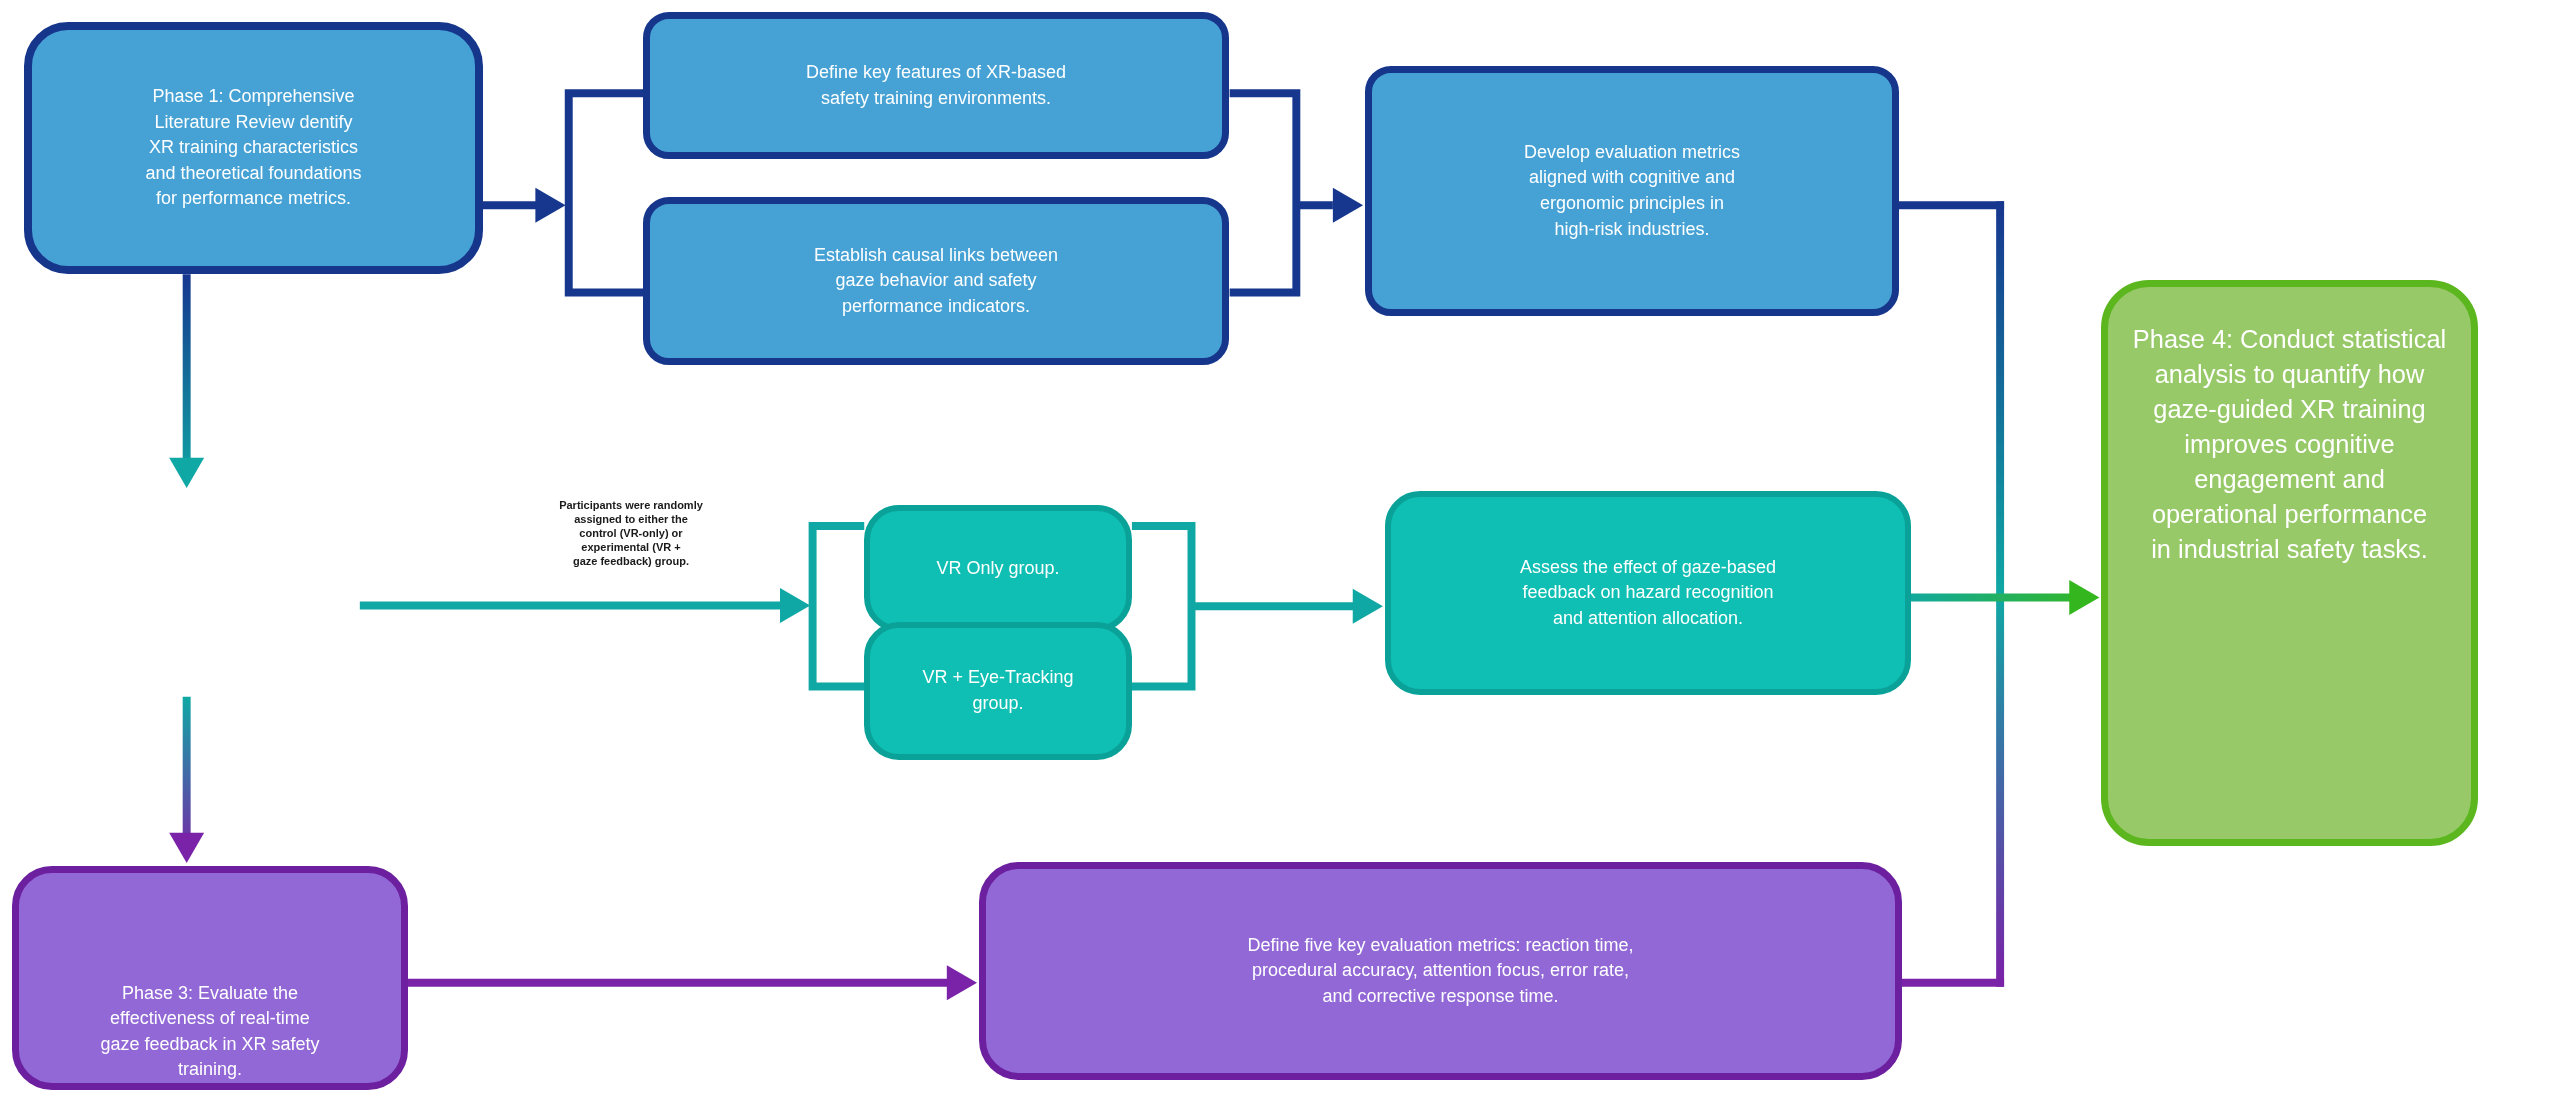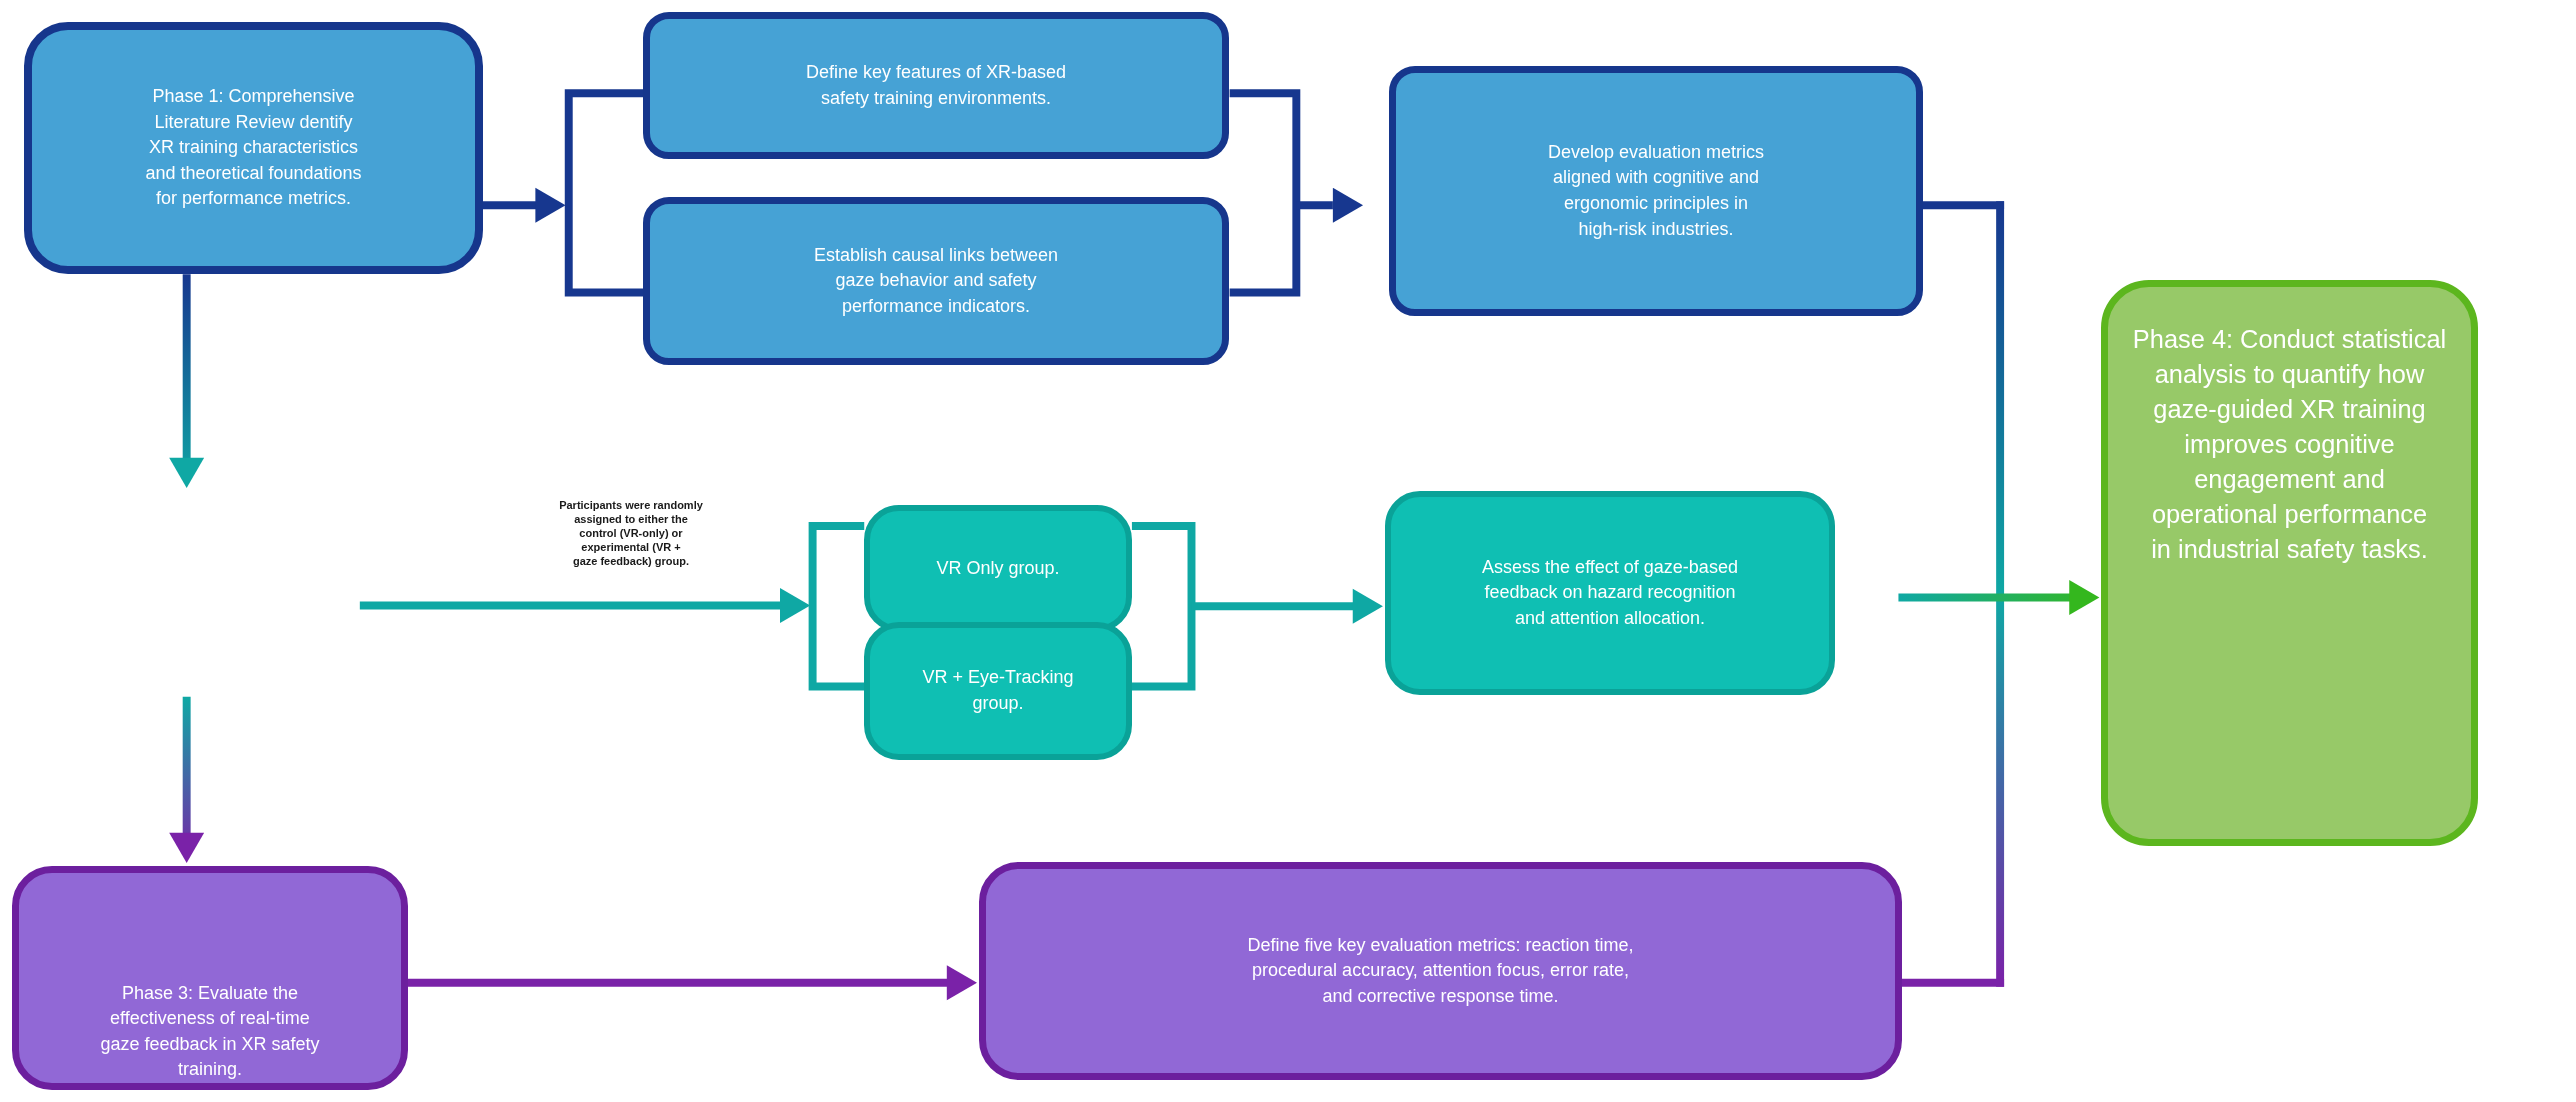--- a/index.html
+++ b/index.html
@@ -31,25 +31,25 @@
   
   .teal{background:#0FBFB3;border:6.4px solid #0AA298;border-radius:35px;}
   
   .purple{background:#9168D6;border:7.1px solid #6C1F9E;border-radius:40px;}
   
   .green{background:#97C968;border:7.1px solid #5CB61E;border-radius:48px;}
 
   #phase1{left:24px;top:22px;width:459px;height:252px;}
   #define-features{left:643px;top:12px;width:586px;height:147px;}
   #establish-links{left:643px;top:197px;width:586px;height:168px;}
-  #develop-metrics{left:1365px;top:66px;width:534px;height:250px;margin-left:24px;}
+  #develop-metrics{left:1365px;top:66px;width:534px;height:250px;}
   #phase2{left:12px;top:491px;width:348px;height:206px;}
   #vr-only{left:864px;top:462px;width:268px;height:127px;margin-top:43px;}
   #vr-eye{left:864px;top:622px;width:268px;height:138px;}
-  #assess-effect{left:1385px;top:491px;width:450px;height:204px;}
+  #assess-effect{left:1385px;top:491px;width:526px;height:204px;}
   #phase3{left:12px;top:866px;width:396px;height:224px;align-items:flex-end;}
   #define-five{left:979px;top:862px;width:923px;height:218px;}
   #phase4{left:2101px;top:280px;width:377px;height:566px;font-size:25.4px;line-height:1.38;align-items:flex-start;padding-top:35px;}
   #annotation{
     position:absolute;left:512px;top:475px;width:238px;height:118px;
     display:flex;align-items:center;justify-content:center;text-align:center;
     color:#1a1a1a;font-size:11px;font-weight:700;line-height:1.26;white-space:pre-line;
   }
 </style>
 </head>

